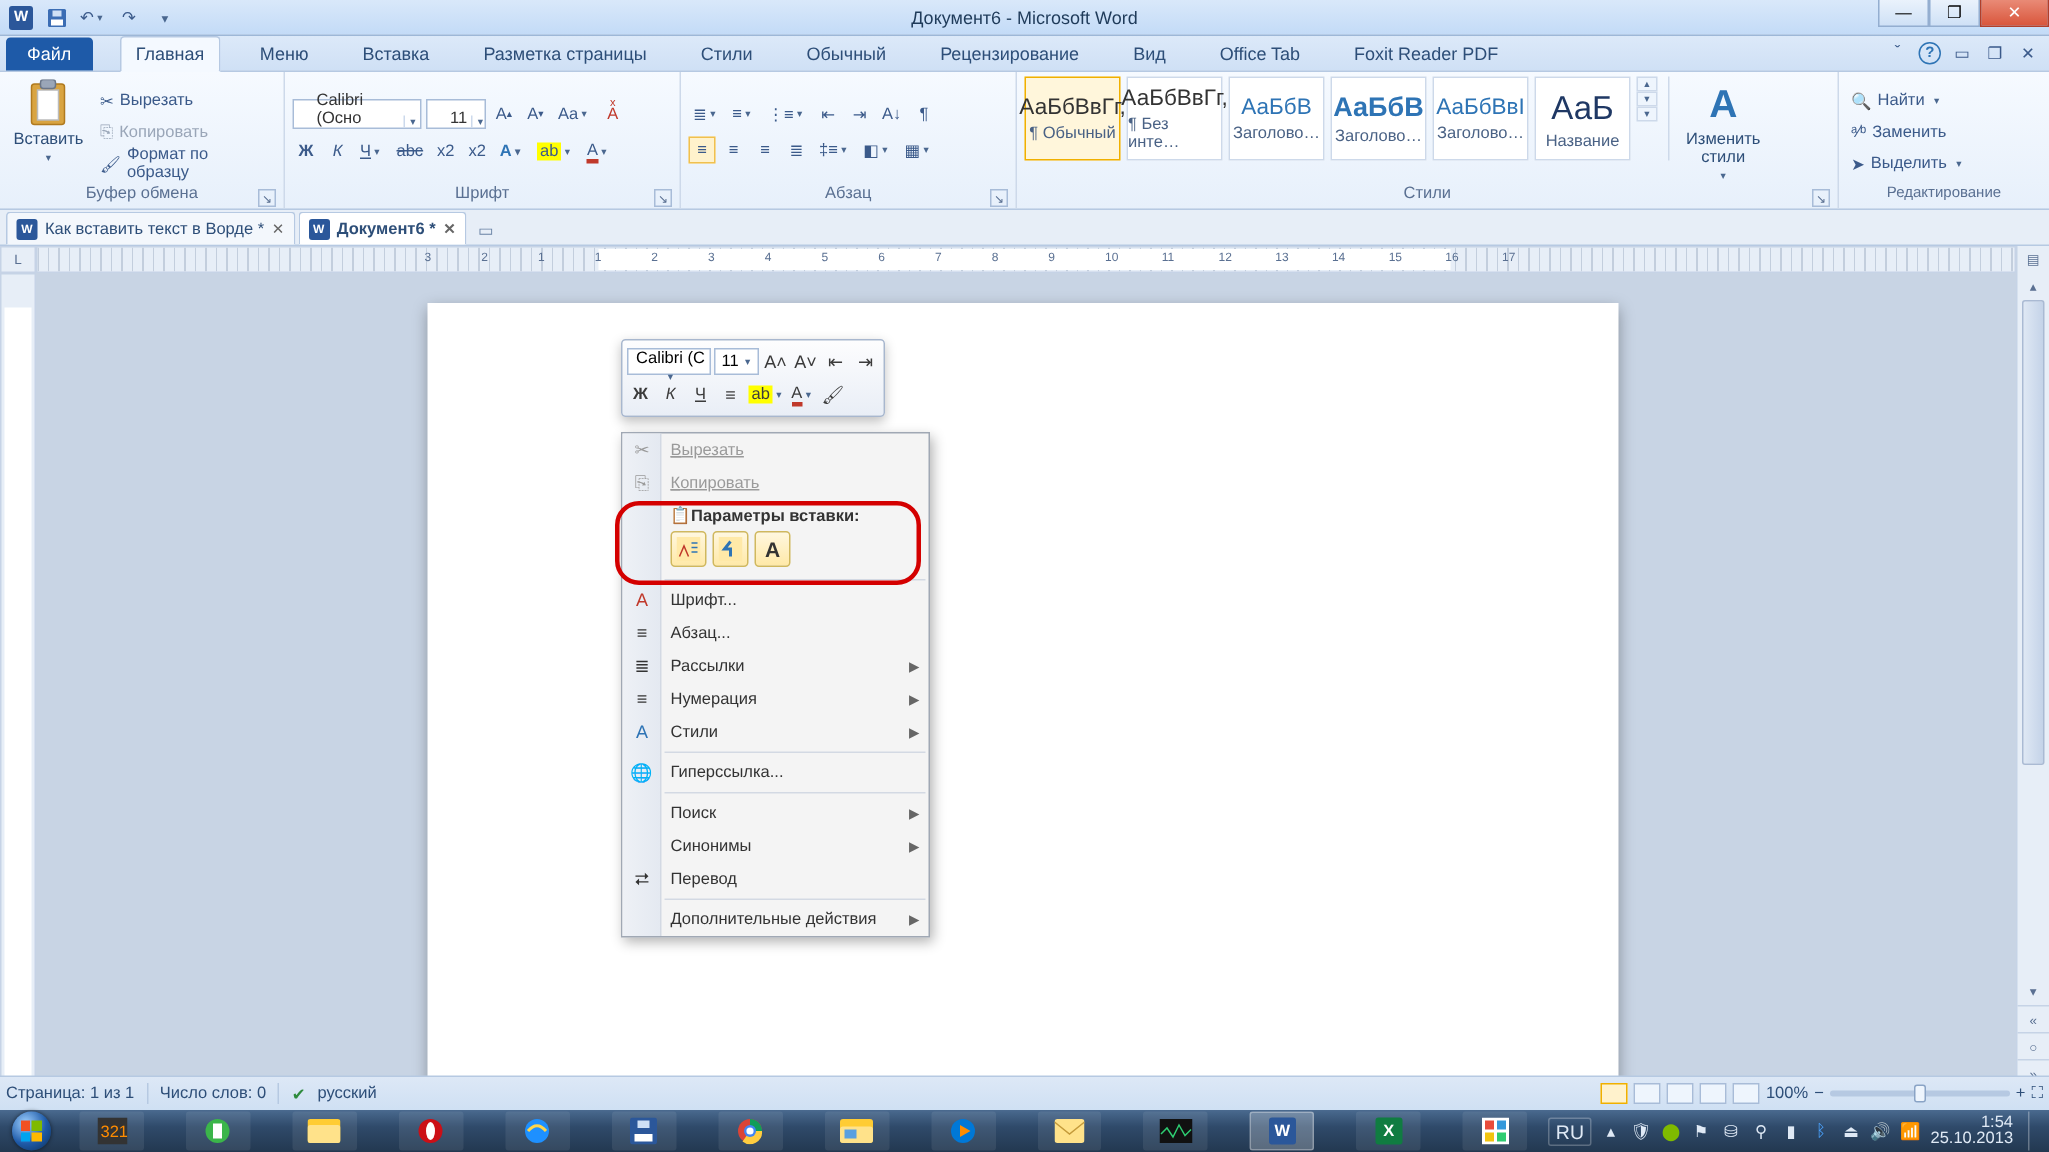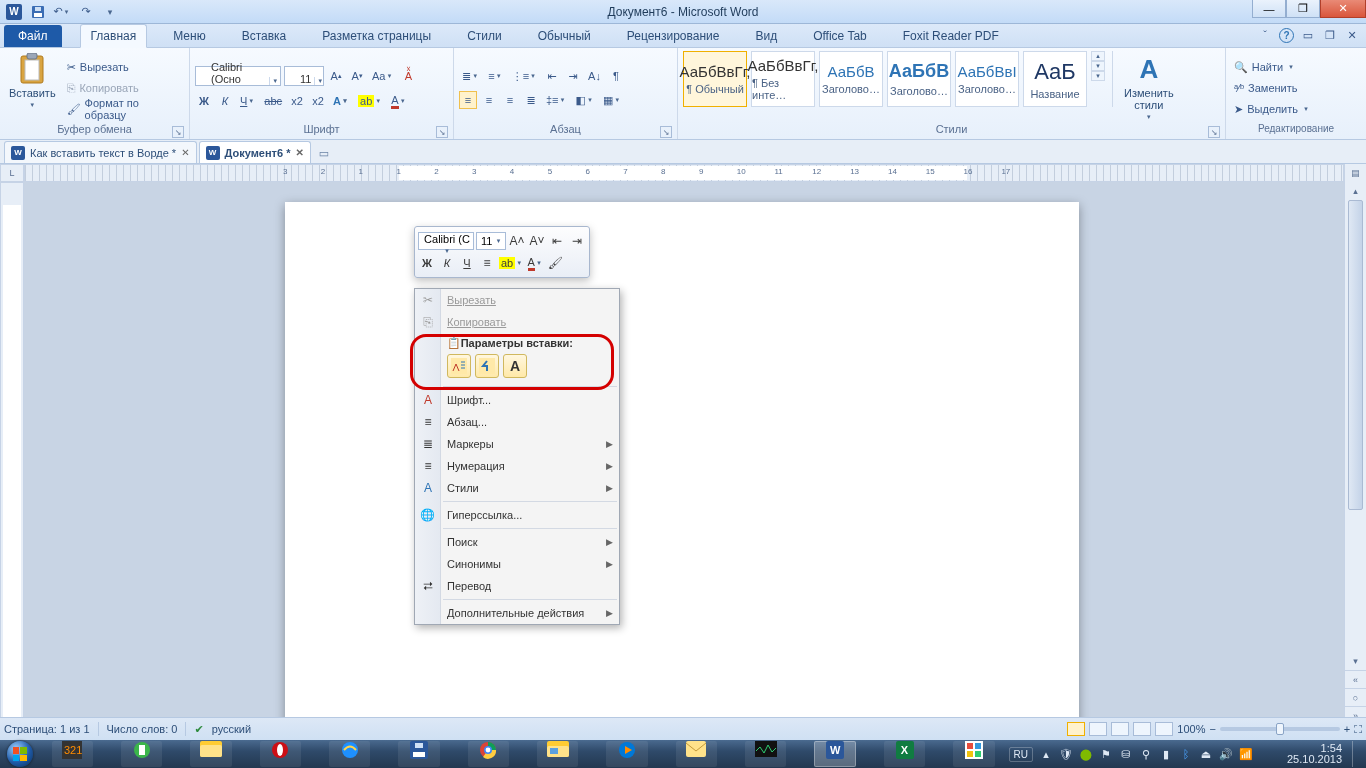--- a/index.html
+++ b/index.html
@@ -98,25 +98,25 @@
 .view-btn { width: 18px; height: 14px; border: 1px solid #a8bcd8; background: #eef5fd; }
 .view-btn.active { background: #fff2cc; border-color: #f0b000; }
 .zoom-track { width: 120px; height: 4px; background: #b6c9e2; position: relative; border-radius: 2px; }
 .zoom-thumb { position: absolute; left: 50%; top: -4px; width: 8px; height: 12px; background: #eef5fd; border: 1px solid #8aa4c6; border-radius: 2px; transform: translateX(-50%); }
 
 
 .taskbar { position: absolute; left: 0; right: 0; bottom: 0; height: 28px; background: linear-gradient(#4a6a8f,#2f4a6a 40%,#233850); display: flex; align-items: center; padding: 0 2px; }
 .start-btn { width: 38px; height: 28px; display: flex; align-items: center; justify-content: center; }
 .start-orb { width: 26px; height: 26px; border-radius: 50%; background: radial-gradient(circle at 35% 30%, #9ed0ff, #1e5aa8 55%, #0b2d55); box-shadow: 0 0 3px rgba(0,0,0,.6); display: grid; grid-template-columns: 1fr 1fr; grid-template-rows: 1fr 1fr; gap: 1px; padding: 6px; }
 .start-orb span:nth-child(1){background:#f25022;} .start-orb span:nth-child(2){background:#7fba00;} .start-orb span:nth-child(3){background:#00a4ef;} .start-orb span:nth-child(4){background:#ffb900;}
-.task-btn { width: 44px; height: 26px; margin: 0 14px; display: flex; justify-content: center; border-radius: 2px; background: rgba(255,255,255,.08); }
+.task-btn { width: 44px; height: 26px; margin: 0 14px; display: flex; align-items: center; justify-content: center; border-radius: 2px; background: rgba(255,255,255,.08); }
 .task-btn.active { background: rgba(255,255,255,.25); box-shadow: inset 0 0 0 1px rgba(255,255,255,.3); }
 .tray { margin-left: auto; display: flex; align-items: center; gap: 6px; color: #dfe9f5; font-size: 10px; padding-right: 4px; }
-.tray .lang { border: 1px solid rgba(255,255,255,.25); padding: 1px 4px; border-radius: 2px; font-size: 10px; }
-.tray .clock { text-align: right; line-height: 11px; margin-left: 28px; }
+.tray .lang { border: 1px solid rgba(255,255,255,.25); padding: 1px 4px; border-radius: 2px; font-size: 13px; }
+.tray .clock { text-align: right; line-height: 11px; }
 .tray-ico { width: 14px; height: 14px; display: flex; align-items: center; justify-content: center; }
 
 
 svg { display: block; }
 </style>
 </head>
 <body>
 
 <div class="titlebar">
   <div class="qa-toolbar">
@@ -469,21 +469,21 @@
   <div class="ctx-item">
       <span class="ico" style="color:#c0392b;">A</span>
       <span>Шрифт...</span>
     </div>
   <div class="ctx-item">
       <span class="ico">≡</span>
       <span>Абзац...</span>
     </div>
   <div class="ctx-item">
       <span class="ico">≣</span>
-      <span>Маркеры</span>
+      <span>Рассылки</span>
       <span class="arrow">▶</span>
     </div>
   <div class="ctx-item">
       <span class="ico">≡</span>
       <span>Нумерация</span>
       <span class="arrow">▶</span>
     </div>
   <div class="ctx-item">
       <span class="ico" style="color:#2e74b5;">A</span>
       <span>Стили</span>

